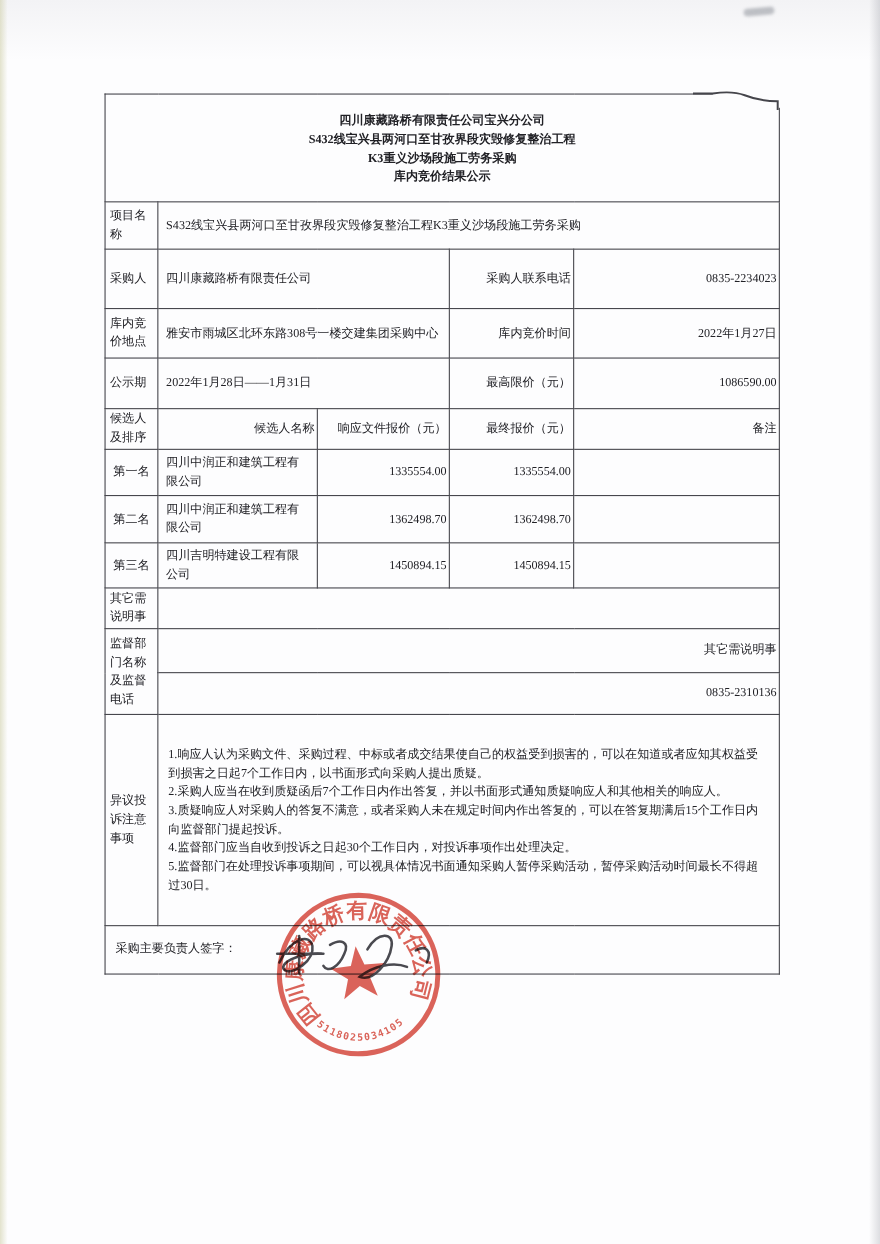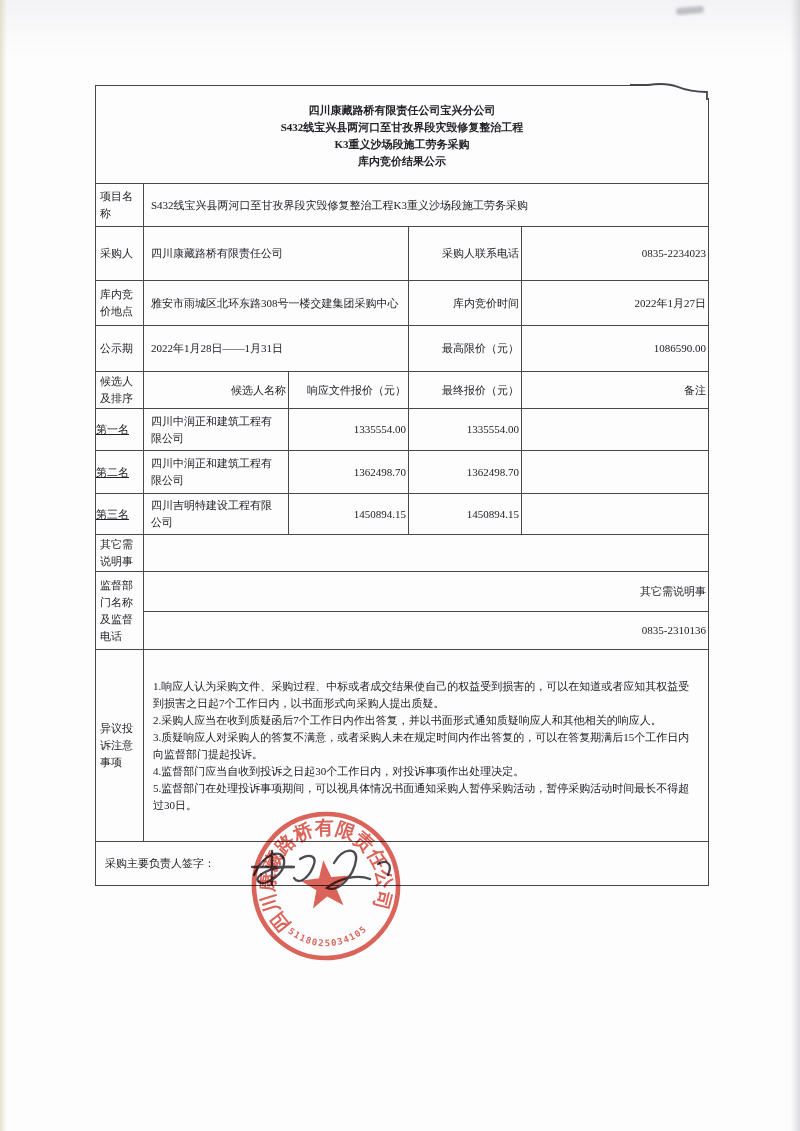--- a/index.html
+++ b/index.html
@@ -40,25 +40,25 @@
     line-height:17px;
   }
   td.title-cell{
     text-align:center;font-weight:bold;
     font-size:17.5px;line-height:25.5px;
     padding:5px 0 3px 0;
   }
   td.lbl{padding:1px 2px 1px 4px;word-break:break-all;line-height:16px;}
   td.val{padding:1px 7px;}
   td.ctr{text-align:right;padding:1px 2px;}
-  td.rank{padding:0;text-decoration:underline;}
+  td.rank{text-align:center;padding:0;}
   td.notice-cell{padding:4px 9px;line-height:19.6px;}
   .t-line{display:block;}
   .notice-item{display:block;}
-  td.sign-cell{padding:0 0 0 9px;font-size:14px;}
+  td.sign-cell{padding:0 0 0 9px;font-size:14px;font-family:Liberation Mono, monospace;}
   
   svg.fold{position:absolute;left:630px;top:76px;}
   
   svg.signature{position:absolute;left:238px;top:833px;}
   svg.stamp{position:absolute;left:226px;top:786px;mix-blend-mode:multiply;opacity:.85;}
 </style>
 </head>
 <body>
 
 <div class="page">

